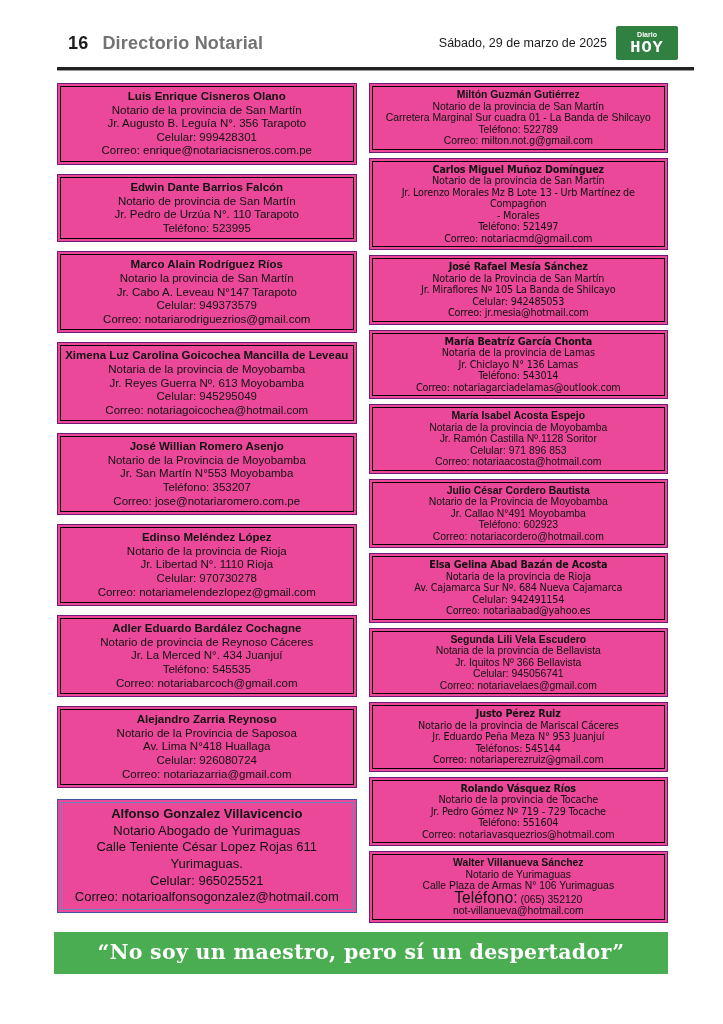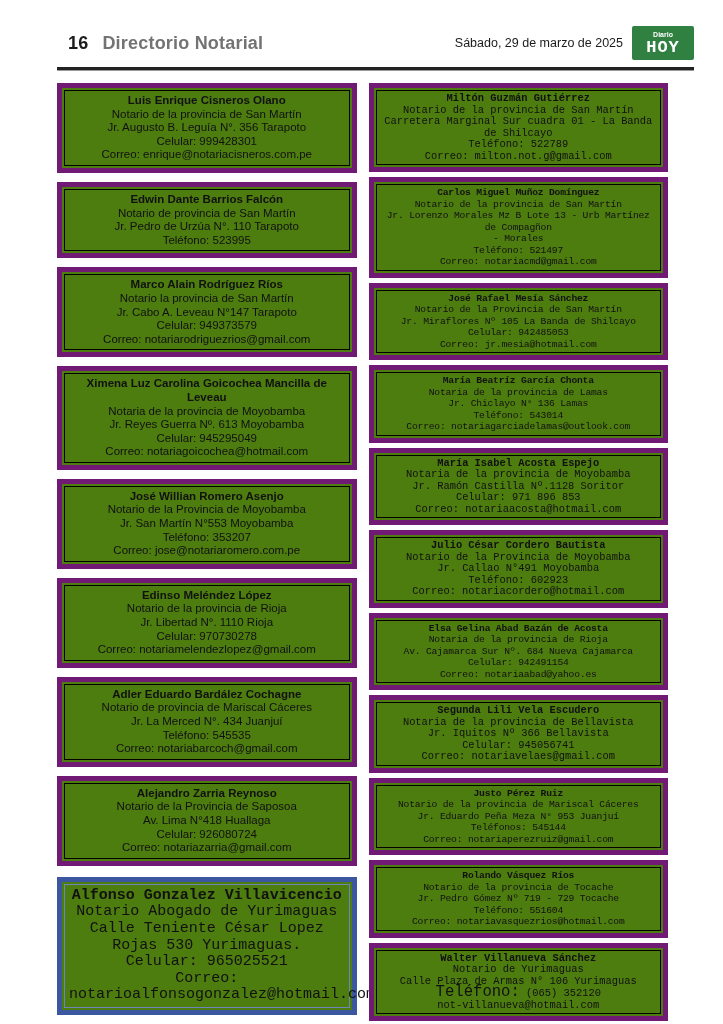--- a/index.html
+++ b/index.html
@@ -4,21 +4,21 @@
 <style>
   html,body{margin:0;padding:0;background:#e8e8e8;}
   .page{
     width:723px;height:1024px;background:#ffffff;margin:0 auto;
     font-family:"Liberation Sans",sans-serif;color:#111;position:relative;
     box-sizing:border-box;overflow:hidden;
   }
   
   .header{
     display:flex;align-items:center;
-    padding:26px 29px 7px 68px;
+    padding:26px 45px 7px 68px;
   }
   .page-num{font-weight:bold;font-size:18px;letter-spacing:.2px;color:#1c1c1c;}
   .page-title{font-weight:bold;font-size:18px;margin-left:14px;letter-spacing:.2px;color:#737373;}
   .header-date{margin-left:auto;font-size:12.5px;margin-right:9px;color:#1b1b1b;}
   .logo{
     width:62px;height:34px;border-radius:2px;
     display:flex;flex-direction:column;align-items:center;justify-content:center;
     color:#fff;line-height:1;
   }
   .logo .logo-top{font-size:7px;font-weight:bold;margin-bottom:1px;}
@@ -26,28 +26,28 @@
     font-family:Liberation Mono, monospace;}
   .rule{height:3px;background:#222;margin:0 29px 0 57px;box-shadow:0 1px 0 #999;}
   
   .columns{display:flex;gap:12px;padding:13px 55px 0 57px;align-items:flex-start;}
   .col{flex:1;display:flex;flex-direction:column;min-width:0;}
   .col-left{gap:9px;}
   .col-right{gap:5px;}
   .col-left{font-size:11.5px;line-height:13.6px;}
   .col-right{font-size:10.4px;line-height:11.5px;}
   
-  .entry{border:5px solid #701a75;padding:2px;background:#4d7c0f;}
+  .entry{border:1px solid #701a75;padding:2px;background:#ec4899;}
   .entry-inner{border:1px solid #000;text-align:center;padding:3px 4px;}
-  .col-right .entry-inner{padding:2px 3px;font-family:Liberation Mono, monospace;}
+  .col-right .entry-inner{padding:2px 3px;}
   .entry .name{font-weight:bold;}
   .entry.wide{font-family:"DejaVu Sans",sans-serif;font-size:0.93em;letter-spacing:-0.2px;}
   .entry.highlight{border-color:#3a57a0;margin-top:2px;}
   .entry.highlight .entry-inner{border-color:#6c86bc;}
-  .entry.highlight{font-size:15px;line-height:16.6px;font-family:Liberation Mono, monospace;}
+  .entry.highlight{font-size:13px;line-height:16.6px;}
   .line{white-space:normal;}
   .phone-label-big{font-size:1.5em;text-align:center;}
   
   .banner{
     margin:9px 55px 0 54px;
     color:#fff;text-align:center;
     font-family:"DejaVu Serif",serif;font-weight:bold;
     font-size:20.5px;padding:8px 0 10px 0;letter-spacing:.3px;
   }
 </style>
@@ -119,40 +119,40 @@
             <div class="name line">Edinso Meléndez López</div>
             <div class="line">Notario de la provincia de Rioja</div>
             <div class="line">Jr. Libertad N°. 1110 Rioja</div>
             <div class="line">Celular: 970730278</div>
             <div class="line">Correo: notariamelendezlopez@gmail.com</div>
           </div>
         </div>
         <div class="entry">
           <div class="entry-inner">
             <div class="name line">Adler Eduardo Bardález Cochagne</div>
-            <div class="line">Notario de provincia de Mariscal Cáceres</div>
+            <div class="line">Notario de provincia de Reynoso Cáceres</div>
             <div class="line">Jr. La Merced N°. 434 Juanjuí</div>
             <div class="line">Teléfono: 545535</div>
             <div class="line">Correo: notariabarcoch@gmail.com</div>
           </div>
         </div>
         <div class="entry">
           <div class="entry-inner">
             <div class="name line">Alejandro Zarria Reynoso</div>
             <div class="line">Notario de la Provincia de Saposoa</div>
             <div class="line">Av. Lima N°418  Huallaga</div>
             <div class="line">Celular: 926080724</div>
             <div class="line">Correo: notariazarria@gmail.com</div>
           </div>
         </div>
         <div class="entry highlight">
           <div class="entry-inner">
             <div class="name line">Alfonso Gonzalez Villavicencio</div>
             <div class="line">Notario Abogado de Yurimaguas</div>
-            <div class="line">Calle Teniente César Lopez Rojas 530 Yurimaguas.</div>
+            <div class="line">Calle Teniente César Lopez Rojas 611 Yurimaguas.</div>
             <div class="line">Celular: 965025521</div>
             <div class="line">Correo: notarioalfonsogonzalez@hotmail.com</div>
           </div>
         </div>
       </div>
     <div class="col col-right">
         <div class="entry">
           <div class="entry-inner">
             <div class="name line">Miltón Guzmán Gutiérrez</div>
             <div class="line">Notario de la provincia de San Martín</div>

